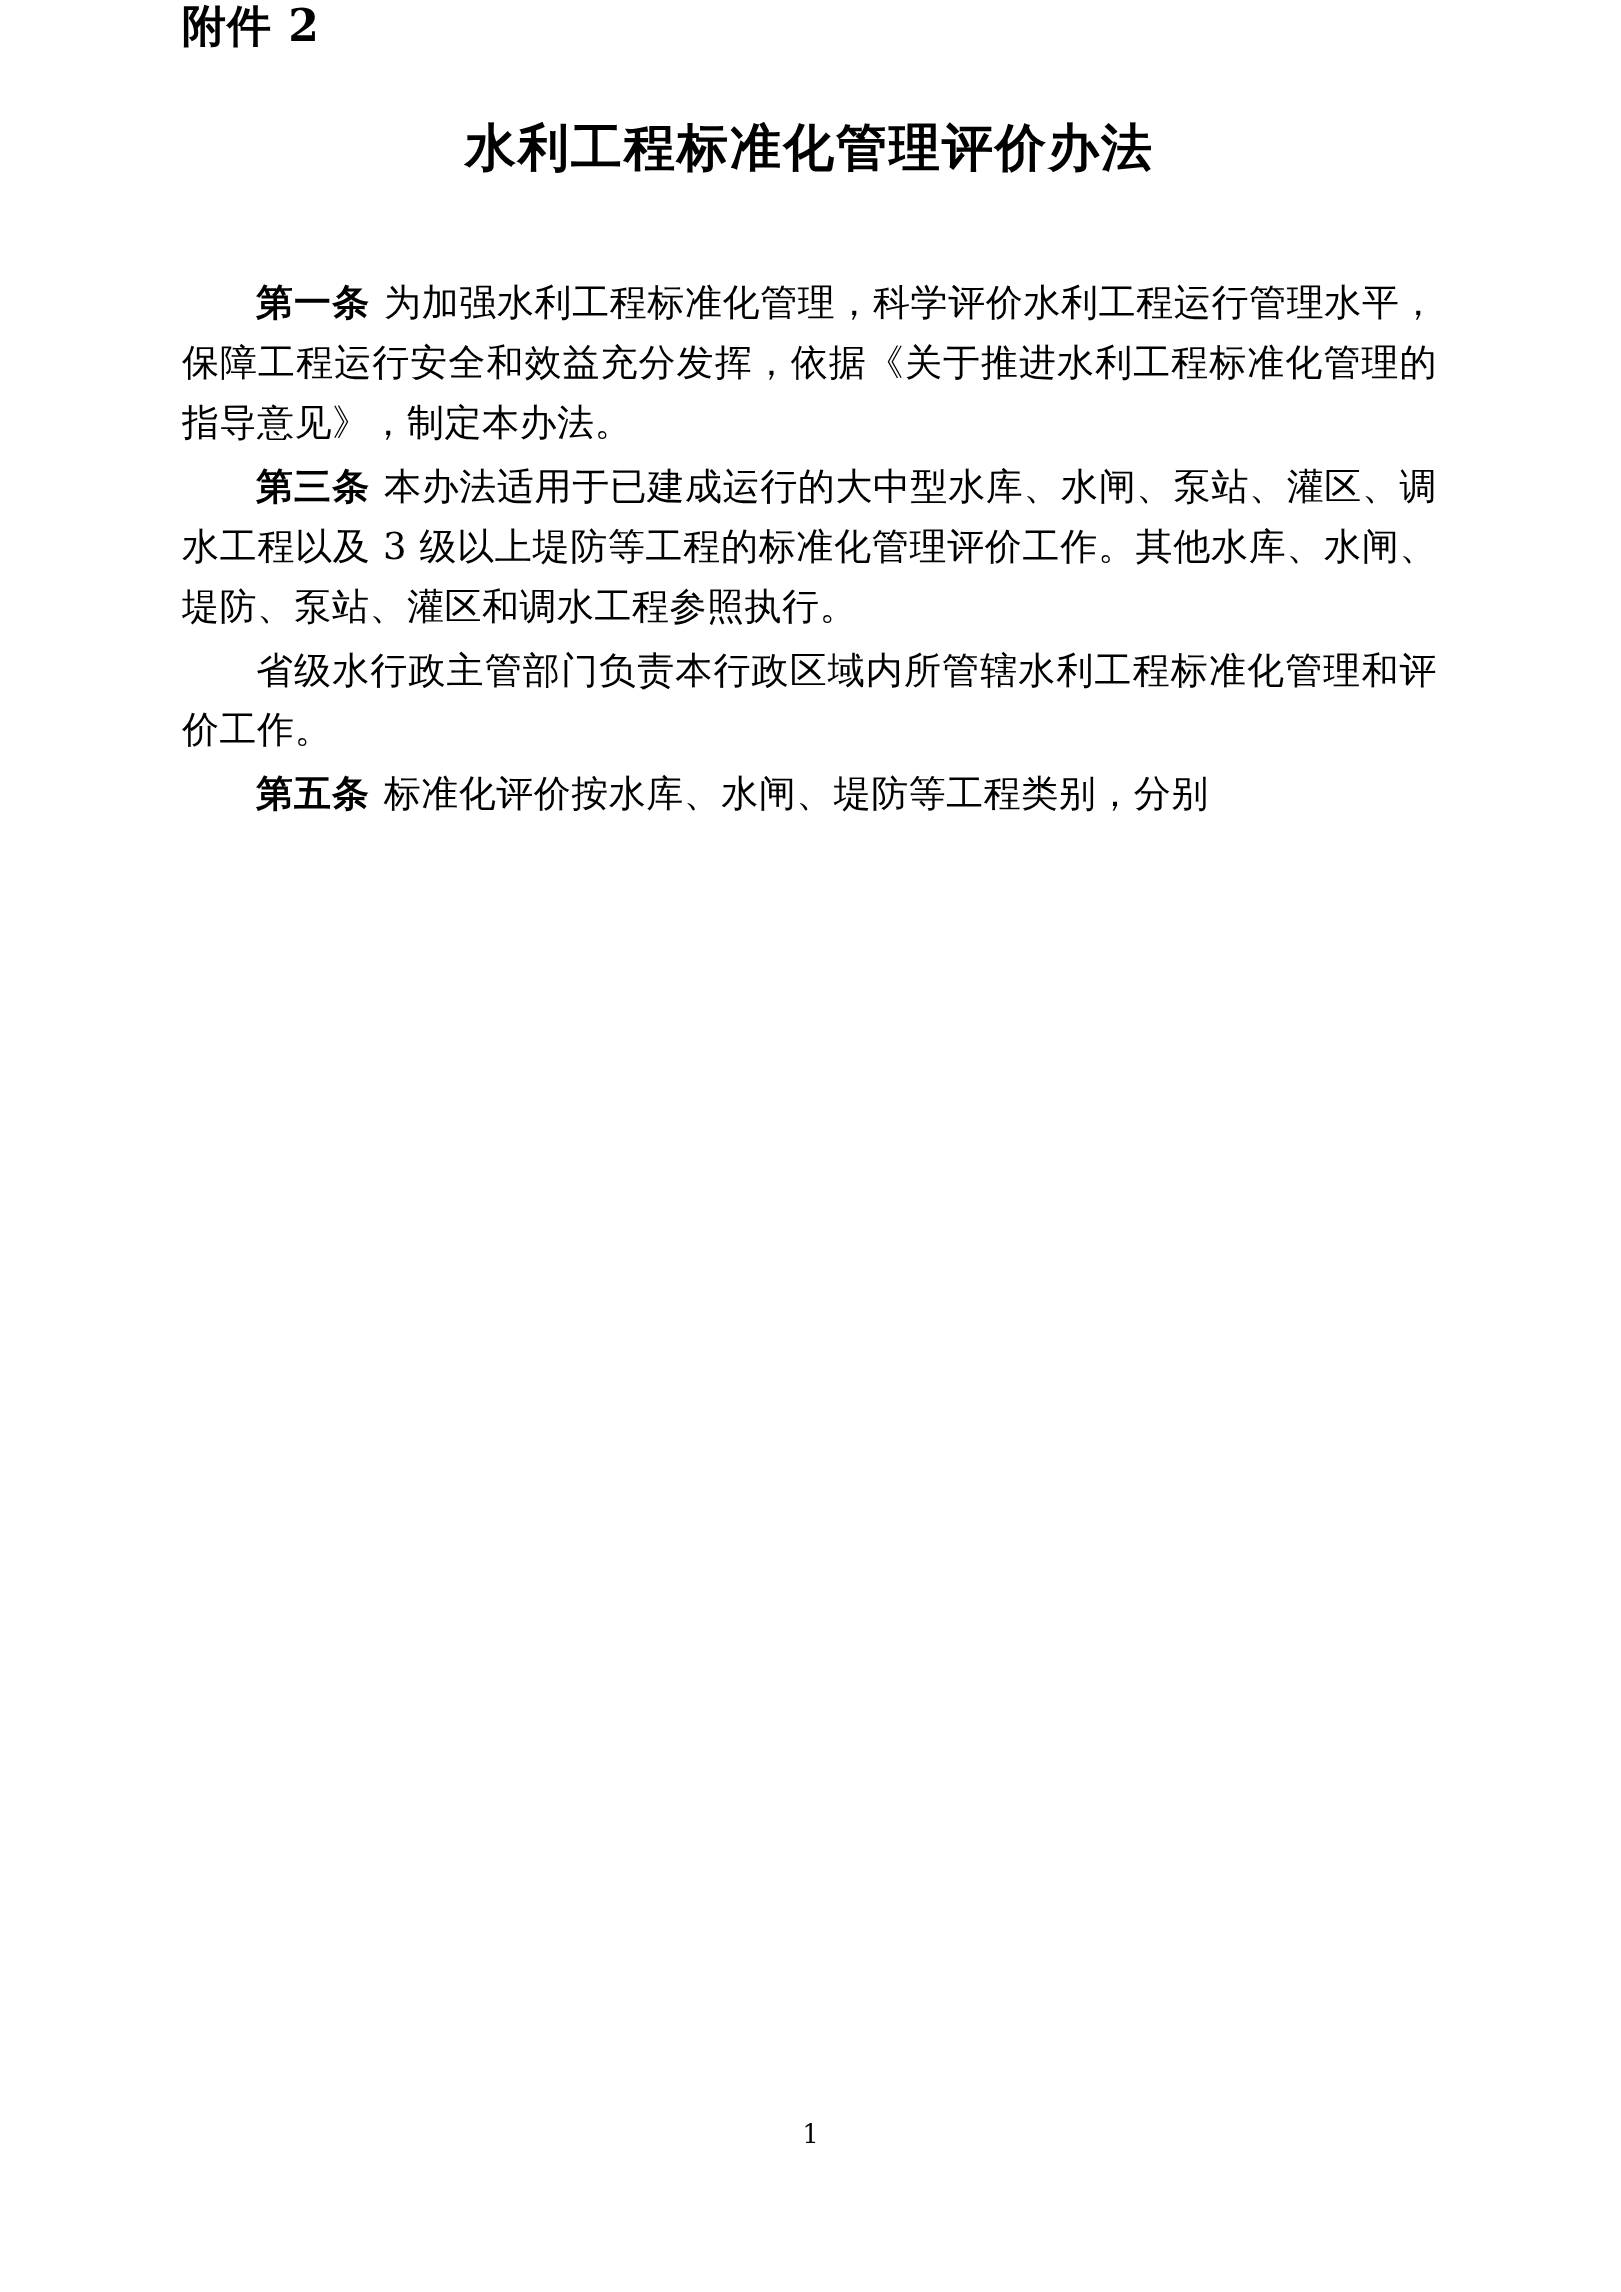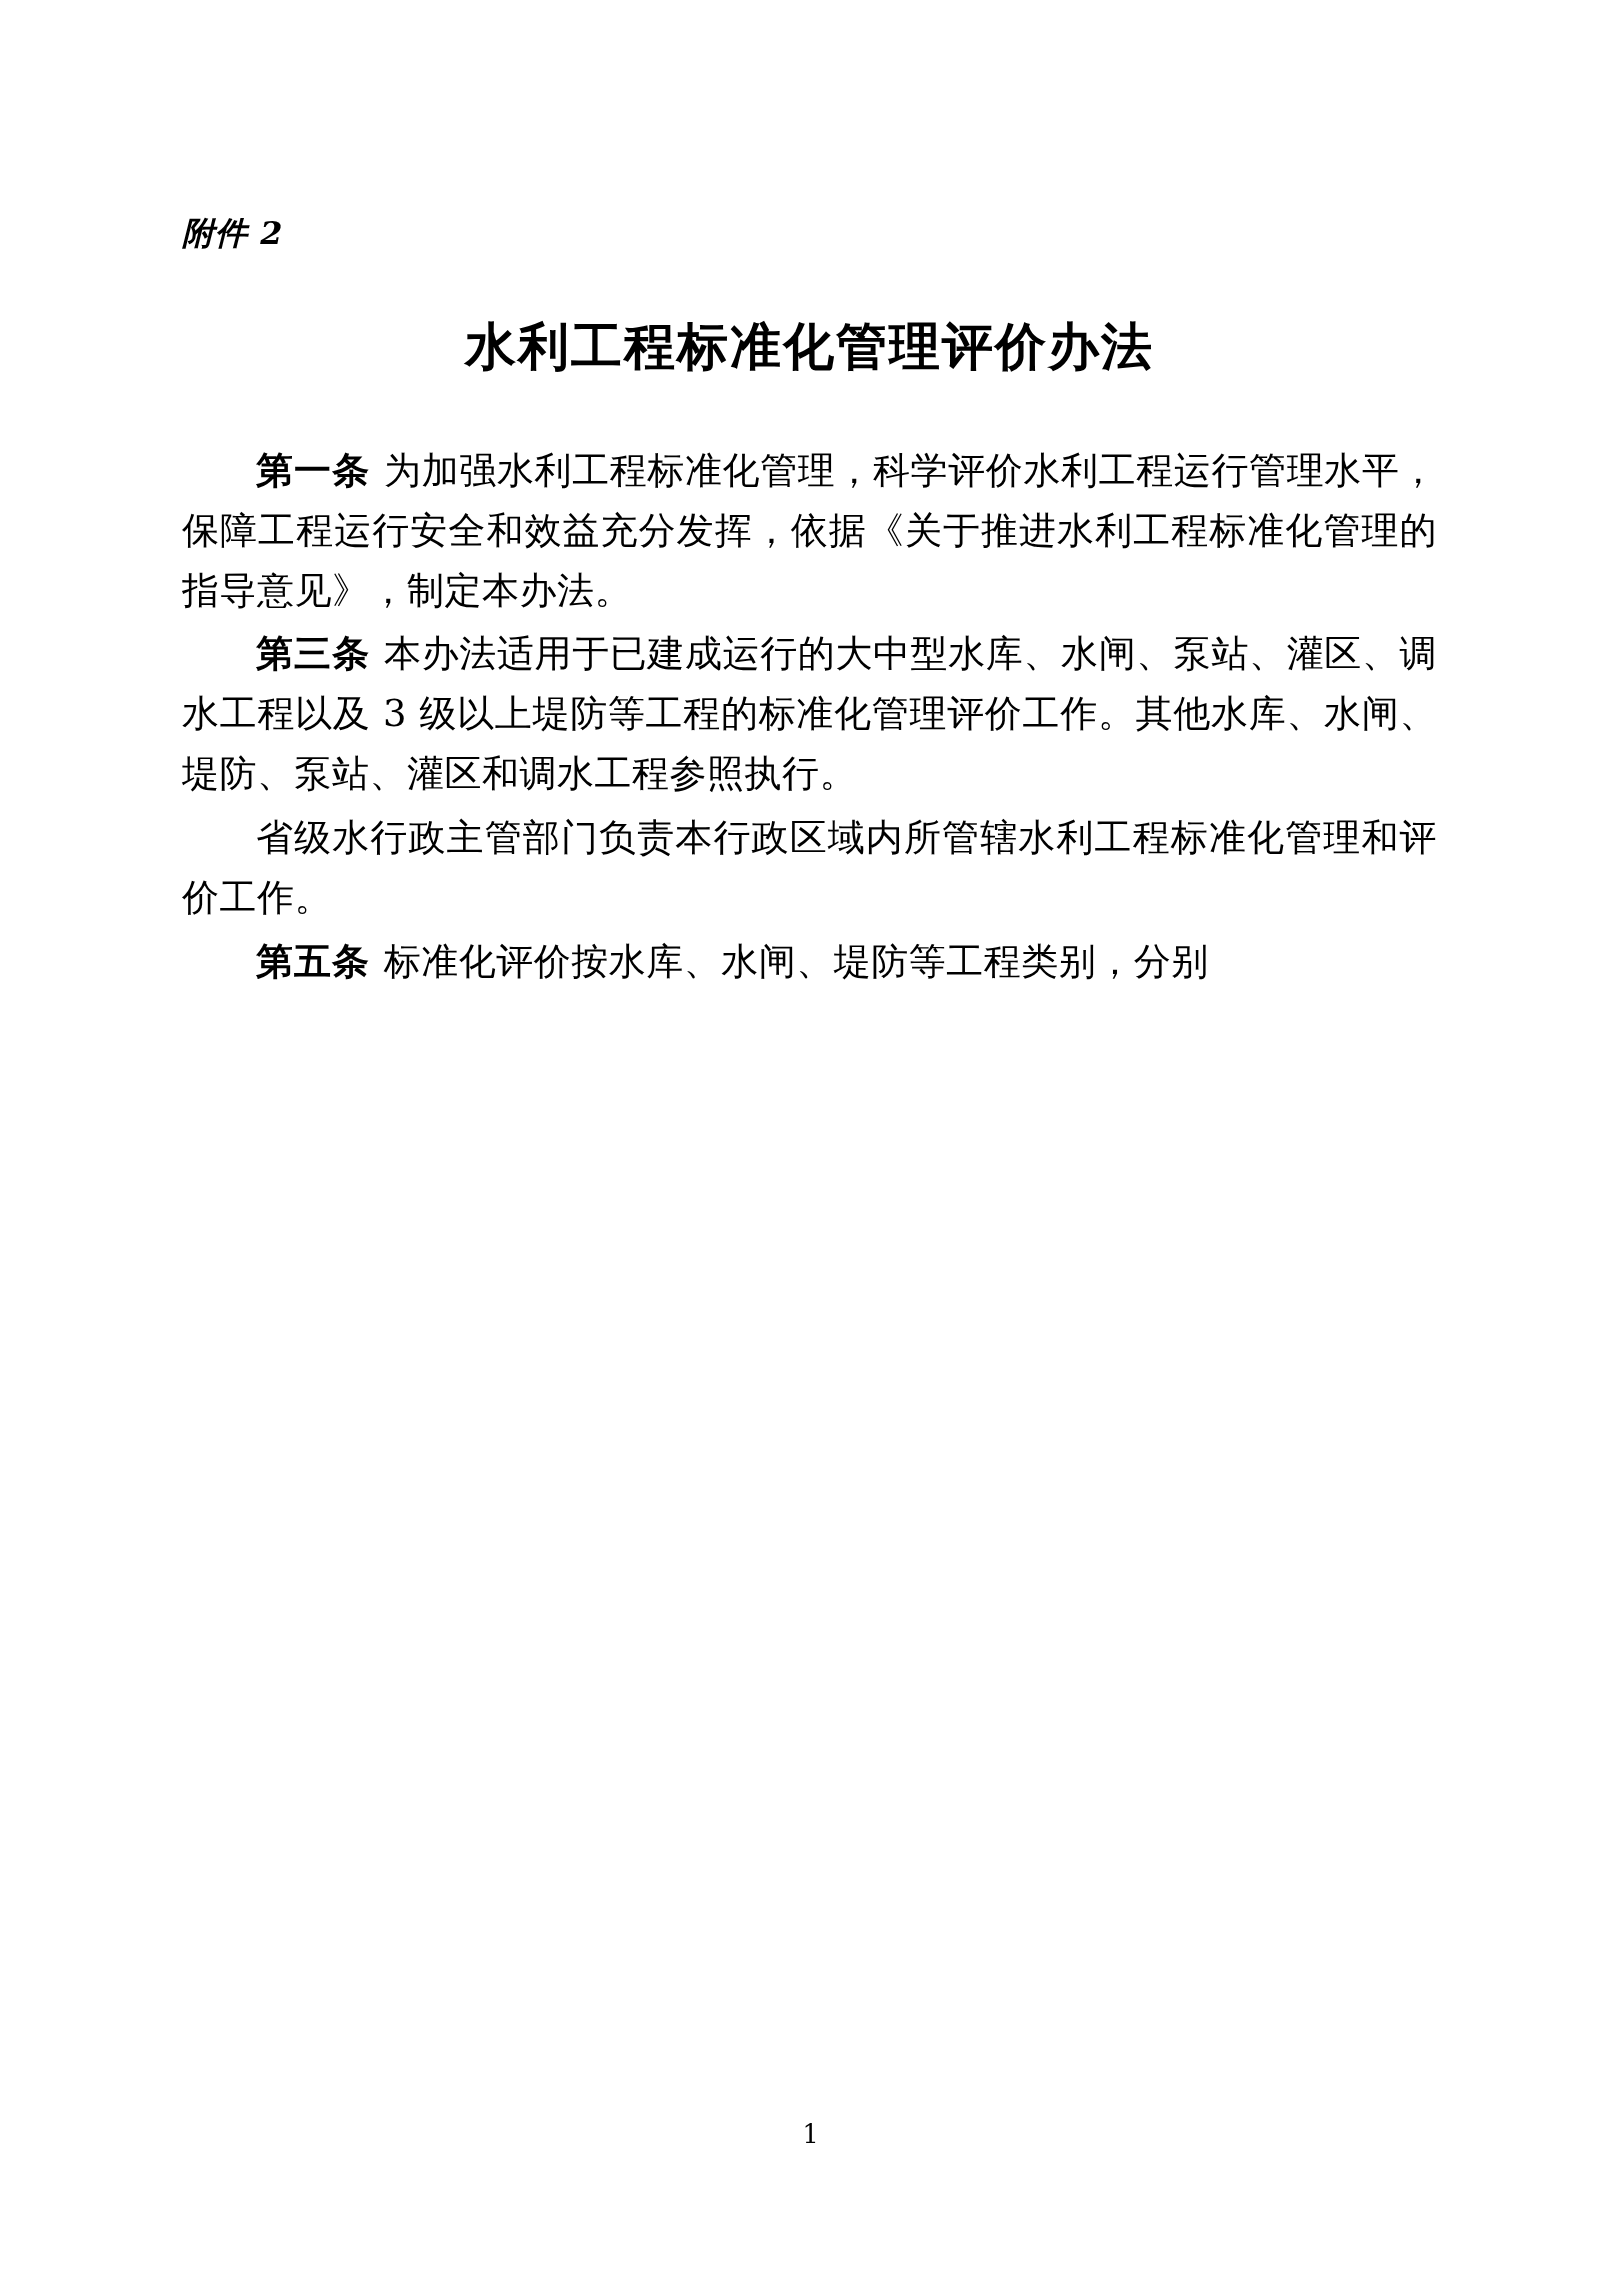--- a/index.html
+++ b/index.html
@@ -19,37 +19,35 @@
     box-sizing: border-box;
     overflow: hidden;
   }
   .content {
     position: absolute;
     left: 182px;
     top: 0;
     width: 1255px;
   }
   .attachment-label {
-    margin-top: 214px;
-    font-size: 32px;
+    font-size: 44px;
     font-weight: bold;
     letter-spacing: 1px;
     line-height: 1.2;
-    font-style: italic;
   }
   .doc-title {
     margin-top: 61px;
     text-align: center;
     font-size: 51px;
     font-weight: bold;
     letter-spacing: 2px;
     line-height: 1.3;
   }
   .body-block {
-    margin-top: 61px;
+    margin-top: 93px;
   }
   p.para {
     margin: 0;
     font-size: 37px;
     line-height: 1.62;
     text-align: justify;
     text-justify: inter-ideograph;
     text-indent: 74px;
     letter-spacing: 0.5px;
   }

